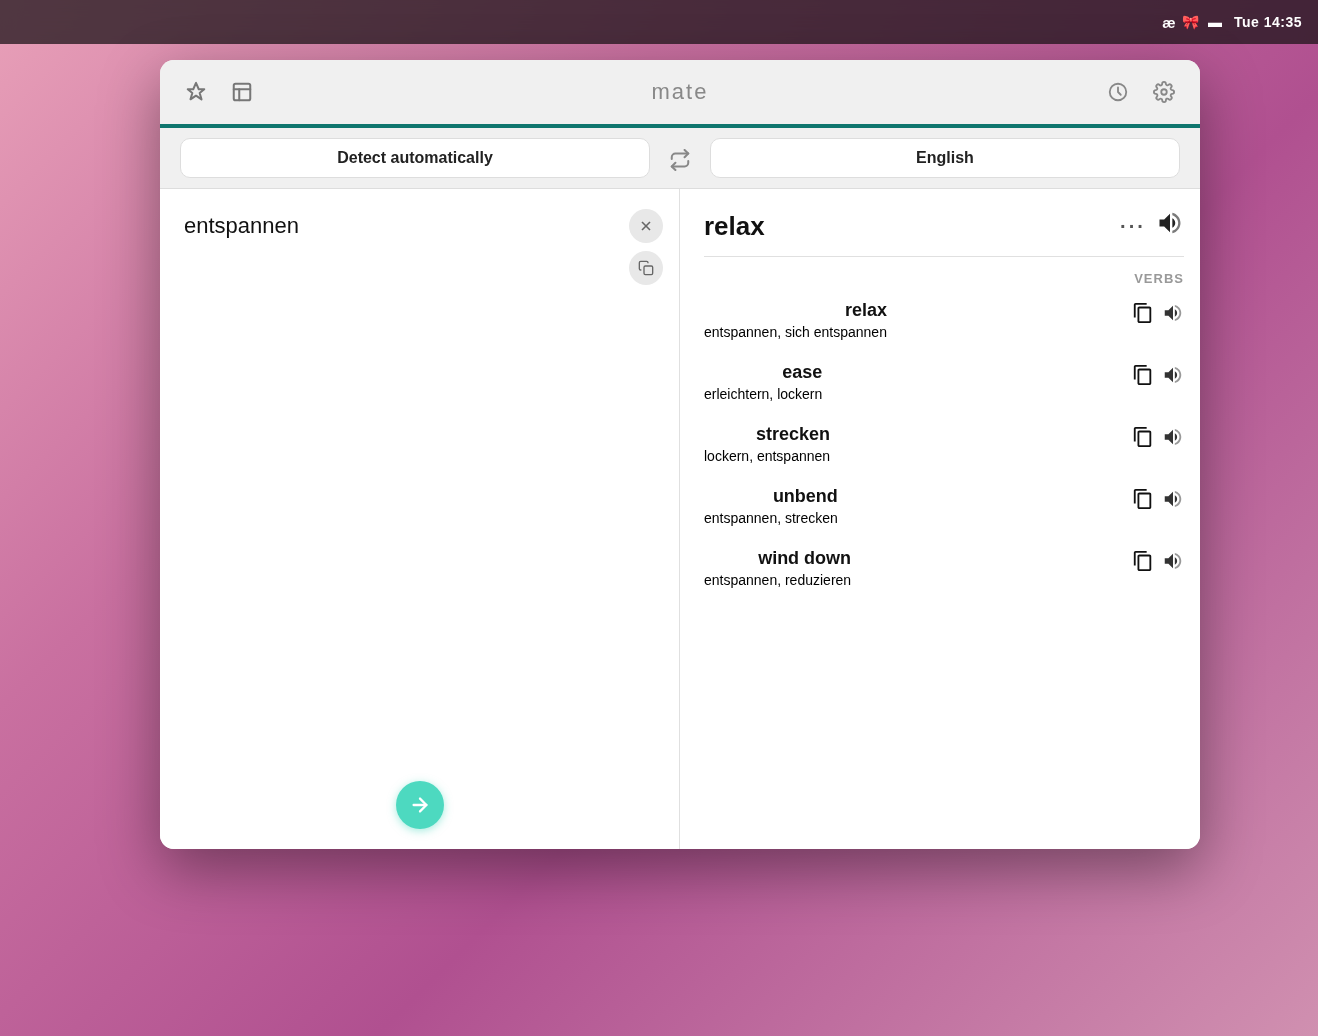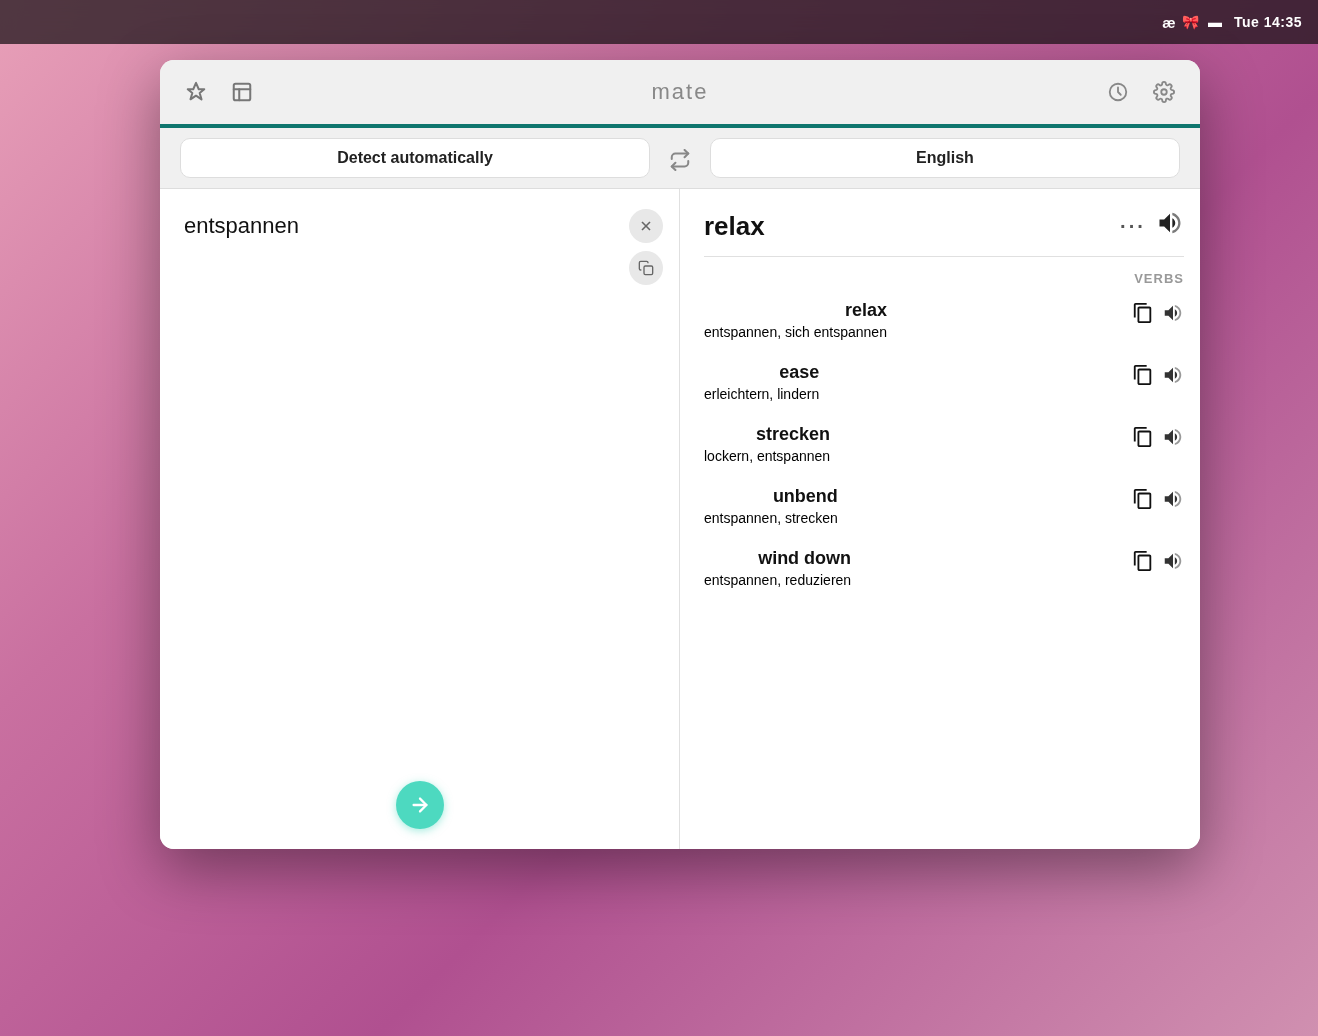--- a/index.html
+++ b/index.html
@@ -438,21 +438,21 @@
             <path d="M14 3.23v2.06c2.89.86 5 3.54 5 6.71s-2.11 5.85-5 6.71v2.06c4.01-.91 7-4.49 7-8.77s-2.99-7.86-7-8.77z" opacity="0.5"></path>
           </svg>
         </span>
       </div>
     </div>
   </div>
           <div class="translation-entry">
     <div class="translation-entry-row">
       <div>
         <div class="entry-word">ease</div>
-        <div class="entry-synonyms">erleichtern, lindern</div>
+        <div class="entry-synonyms">erleichtern, lockern</div>
       </div>
       <div class="entry-icons">
         <span class="copy-icon">
           <svg viewBox="0 0 24 24" width="22" height="22" fill="#111">
             <path d="M16 1H4c-1.1 0-2 .9-2 2v14h2V3h12V1zm3 4H8c-1.1 0-2 .9-2 2v14c0 1.1.9 2 2 2h11c1.1 0 2-.9 2-2V7c0-1.1-.9-2-2-2zm0 16H8V7h11v14z"></path>
           </svg>
         </span>
         <span class="speaker-icon-small">
           <svg viewBox="0 0 24 24" width="22" height="22" fill="#333">
             <path d="M3 9v6h4l5 5V4L7 9H3zm13.5 3c0-1.77-1.02-3.29-2.5-4.03v8.05c1.48-.73 2.5-2.25 2.5-4.02z"></path>

